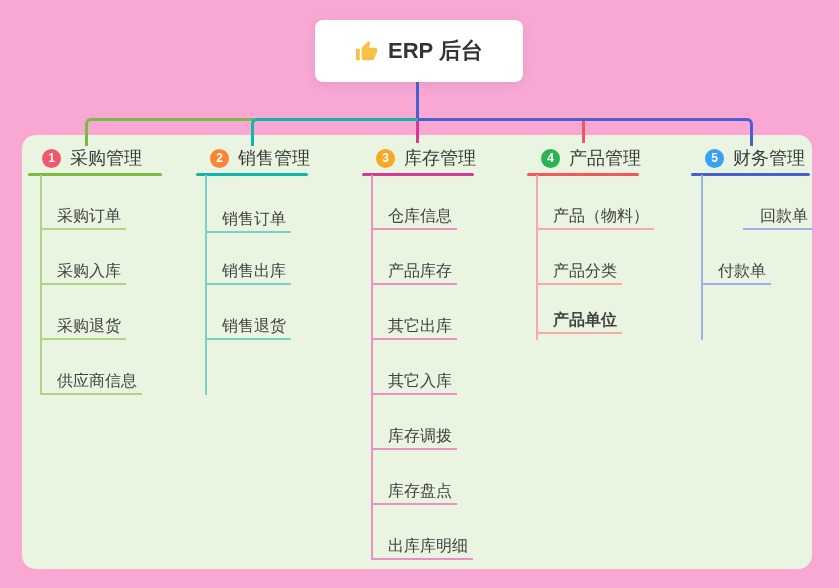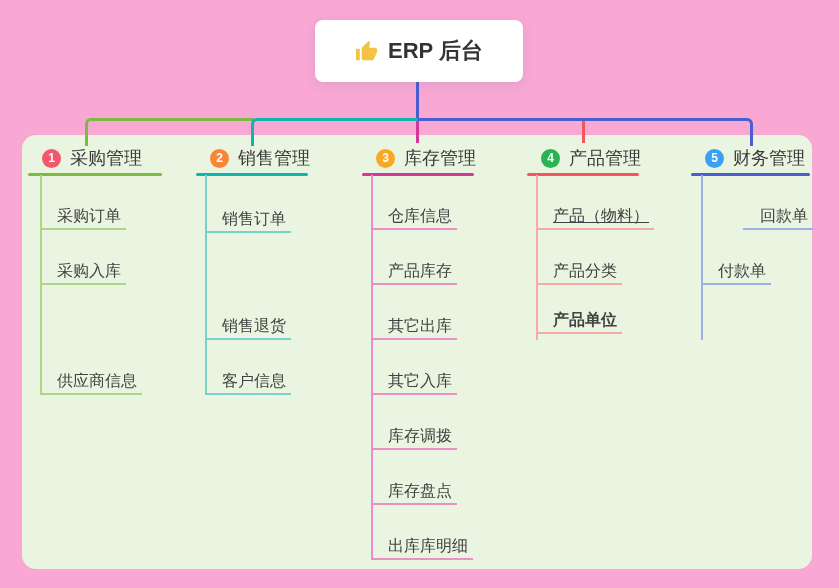--- a/index.html
+++ b/index.html
@@ -72,32 +72,33 @@
 
 <div class="branch b1">
       <div class="branch-header">
         <span class="badge" style="background: rgb(244, 86, 108);">1</span>
         <span class="branch-label">采购管理</span>
       </div>
       <div class="hline" style="background: rgb(124, 187, 65);"></div>
       <div class="spine" style="background: rgb(174, 213, 132); height: 220px;"></div>
     <div class="item" style="top: 59px; border-bottom-color: rgb(174, 213, 132);">采购订单</div>
       <div class="item" style="top: 114px; border-bottom-color: rgb(174, 213, 132);">采购入库</div>
+      <div class="item" style="top: 169px; border-bottom-color: rgb(174, 213, 132);">采购退货</div>
       <div class="item" style="top: 224px; border-bottom-color: rgb(174, 213, 132);">供应商信息</div>
     </div>
     <div class="branch b2">
       <div class="branch-header">
         <span class="badge" style="background: rgb(250, 134, 52);">2</span>
         <span class="branch-label">销售管理</span>
       </div>
       <div class="hline" style="background: rgb(16, 181, 174);"></div>
       <div class="spine" style="background: rgb(121, 210, 200); height: 220px;"></div>
     <div class="item" style="top: 62px; border-bottom-color: rgb(121, 210, 200);">销售订单</div>
+      <div class="item" style="top: 114px; border-bottom-color: rgb(121, 210, 200);">销售出库</div>
       <div class="item" style="top: 169px; border-bottom-color: rgb(121, 210, 200);">销售退货</div>
-      <div class="item" style="top: 224px; border-bottom-color: rgb(121, 210, 200);">客户信息</div>
     </div>
     <div class="branch b3">
       <div class="branch-header">
         <span class="badge" style="background: rgb(249, 168, 38);">3</span>
         <span class="branch-label">库存管理</span>
       </div>
       <div class="hline" style="background: rgb(214, 56, 154);"></div>
       <div class="spine" style="background: rgb(236, 143, 197); height: 385px;"></div>
     <div class="item" style="top: 59px; border-bottom-color: rgb(236, 143, 197);">仓库信息</div>
       <div class="item" style="top: 114px; border-bottom-color: rgb(236, 143, 197);">产品库存</div>
@@ -107,21 +108,21 @@
       <div class="item" style="top: 334px; border-bottom-color: rgb(236, 143, 197);">库存盘点</div>
       <div class="item" style="top: 389px; border-bottom-color: rgb(236, 143, 197);">出库库明细</div>
     </div>
     <div class="branch b4">
       <div class="branch-header">
         <span class="badge" style="background: rgb(43, 179, 81);">4</span>
         <span class="branch-label">产品管理</span>
       </div>
       <div class="hline" style="background: rgb(244, 86, 94);"></div>
       <div class="spine" style="background: rgb(249, 170, 168); height: 165px;"></div>
-    <div class="item" style="top: 59px; border-bottom-color: rgb(249, 170, 168); text-decoration: underline;">产品（物料）</div>
+    <div class="item" style="top: 59px; border-bottom-color: rgb(249, 170, 168);">产品（物料）</div>
       <div class="item" style="top: 114px; border-bottom-color: rgb(249, 170, 168); text-align: center;">产品分类</div>
       <div class="item" style="top: 163px; border-bottom-color: rgb(249, 170, 168); font-weight: bold;">产品单位</div>
     </div>
     <div class="branch b5">
       <div class="branch-header">
         <span class="badge" style="background: rgb(56, 161, 244);">5</span>
         <span class="branch-label">财务管理</span>
       </div>
       <div class="hline" style="background: rgb(74, 94, 210);"></div>
       <div class="spine" style="background: rgb(159, 176, 228); height: 165px;"></div>

